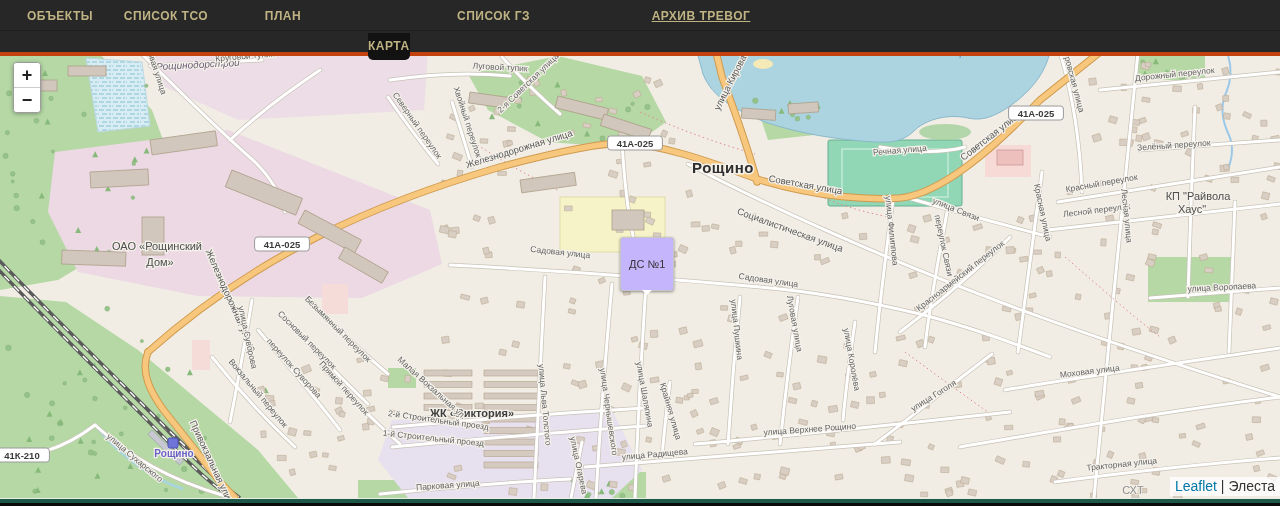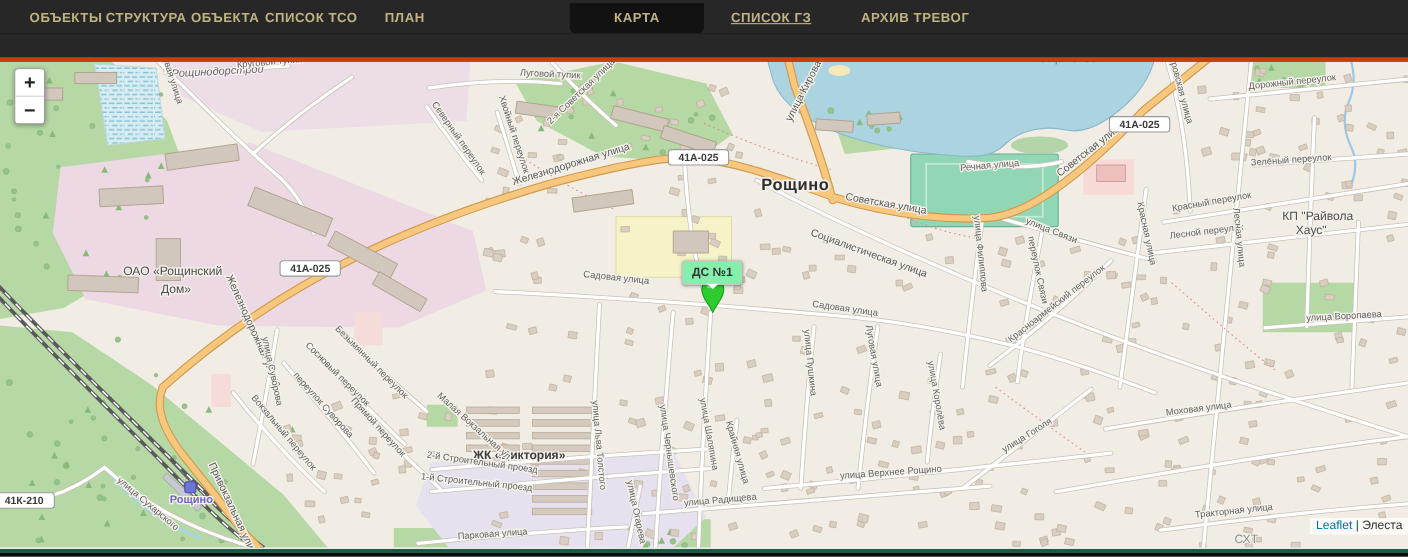--- a/index.html
+++ b/index.html
@@ -3,47 +3,47 @@
 <meta charset="utf-8">
 <style>
   html,body{margin:0;padding:0;background:#000;}
   .app{position:relative;width:1280px;height:506px;overflow:hidden;font-family:"Liberation Sans",sans-serif;background:#f1ede4;}
   
   .topnav{position:absolute;left:0;top:0;width:1280px;height:52px;background:#272727;border-bottom:4px solid #c2410c;z-index:30;}
   .topnav:after{content:"";position:absolute;left:0;top:30px;width:100%;height:1px;background:#1f1f1f;}
   .tab{position:absolute;top:3px;height:27px;line-height:27px;transform:translateX(-50%);
        color:#bfb383;font-size:12px;font-weight:600;letter-spacing:.5px;white-space:nowrap;cursor:pointer;}
   .tab.active{transform:none;display:flex;align-items:center;justify-content:center;
-       background:#121212;border-radius:0 0 5px 5px;}
+       background:#121212;border-radius:0 0 5px 5px;margin-top:30px;}
   .tab:nth-child(1){left:60px;}
   .tab:nth-child(2){left:166px;}
   .tab:nth-child(3){left:283px;text-align:center;}
   .tab:nth-child(4){left:368px;}
   .tab:nth-child(5){left:518px;width:122px;}
   .tab:nth-child(6){left:701px;text-decoration:underline;}
   .tab:nth-child(7){left:832px;}
   
   .map{position:absolute;left:0;top:52px;width:1280px;height:446px;overflow:hidden;background:#f1ede4;}
   .map svg{position:absolute;left:0;top:0;}
   
   .zoomctl{position:absolute;left:13px;top:10px;width:26px;border:1px solid #9c9c9c;border-radius:4px;
            box-shadow:0 1px 4px rgba(0,0,0,.3);overflow:hidden;z-index:20;background:#fff;}
   .zbtn{width:26px;height:24px;background:#fff;color:#222;font-size:18px;font-weight:bold;line-height:24px;
         text-align:center;cursor:pointer;user-select:none;}
   .zbtn:first-child{border-bottom:1px solid #ccc;}
   
-  .mtooltip{position:absolute;left:620px;top:185px;z-index:22;background:#86efac;border:1px solid #c6c6c6;
-            border-radius:3px;padding:4px 8px;font-size:11px;color:#333;white-space:nowrap;
-            box-shadow:0 1px 3px rgba(0,0,0,.4);font-weight:bold;}
+  .mtooltip{position:absolute;left:620px;top:185px;z-index:22;background:#c4b5fd;border:1px solid #c6c6c6;
+            border-radius:3px;padding:20px 8px;font-size:11px;color:#333;white-space:nowrap;
+            box-shadow:0 1px 3px rgba(0,0,0,.4);}
   .mtooltip:after{content:"";position:absolute;left:50%;bottom:-5px;margin-left:-5px;width:0;height:0;
             border-left:5px solid transparent;border-right:5px solid transparent;border-top:5px solid #fff;}
   .pin{position:absolute;left:635px;top:199px;z-index:21;}
   
-  .attrib{position:absolute;right:0;bottom:12px;z-index:23;background:rgba(255,255,255,.78);
-          padding:1px 5px 2px 5px;font-size:11px;color:#333;}
+  .attrib{position:absolute;right:0;bottom:2px;z-index:23;background:rgba(255,255,255,.78);
+          padding:1px 5px 2px 5px;font-size:14px;color:#333;}
   .attrib a{text-decoration:none;cursor:pointer;}
   
   .bottombar{position:absolute;left:0;top:498px;width:1280px;height:8px;z-index:30;
      background:linear-gradient(#eceee6 0,#eceee6 1px,#1d5747 1px,#1d5747 5px,#0b0b0b 5px,#0b0b0b 8px);}
   
   text{font-family:"Liberation Sans",sans-serif;paint-order:stroke;stroke:#f4f1ea;stroke-width:2.4px;}
   .t-street{font-size:9.5px;fill:#595959;}
   .t-street-sm{font-size:8.5px;fill:#636363;}
   .t-place{font-size:15px;font-weight:bold;fill:#2e2e2e;letter-spacing:.5px;stroke-width:3px;}
   .t-area{font-size:11px;fill:#4e4e4e;}
@@ -54,21 +54,20 @@
   .t-sxt{font-size:11px;fill:#8e8e8e;stroke-width:1.5px;}
   .t-badge{font-size:9.5px;font-weight:bold;fill:#3a3a3a;stroke:none;}
 </style>
 </head>
 <body>
 
 <div class="app">
 
   <div class="topnav">
     <div class="tab">ОБЪЕКТЫ</div>
-    <div class="tab">СТРУКТУРА ОБЪЕКТА</div>
     <div class="tab">СПИСОК ТСО</div>
     <div class="tab">ПЛАН</div>
     <div class="tab active">КАРТА</div>
     <div class="tab">СПИСОК ГЗ</div>
     <div class="tab">АРХИВ ТРЕВОГ</div>
   </div>
 
   <div class="map">
     <svg id="mapsvg" width="1280" height="446" viewBox="0 0 1280 446">
         <defs>

